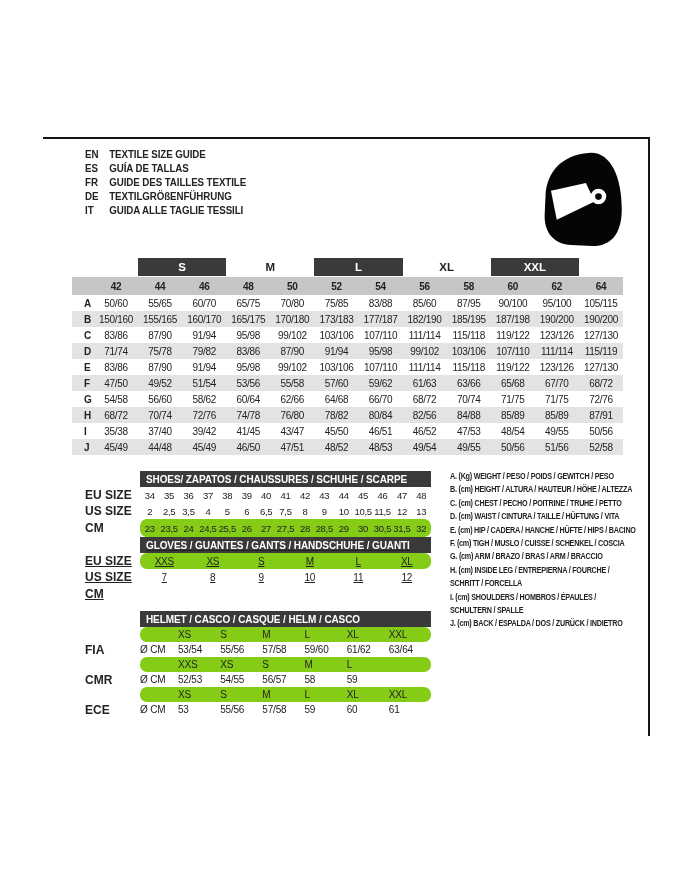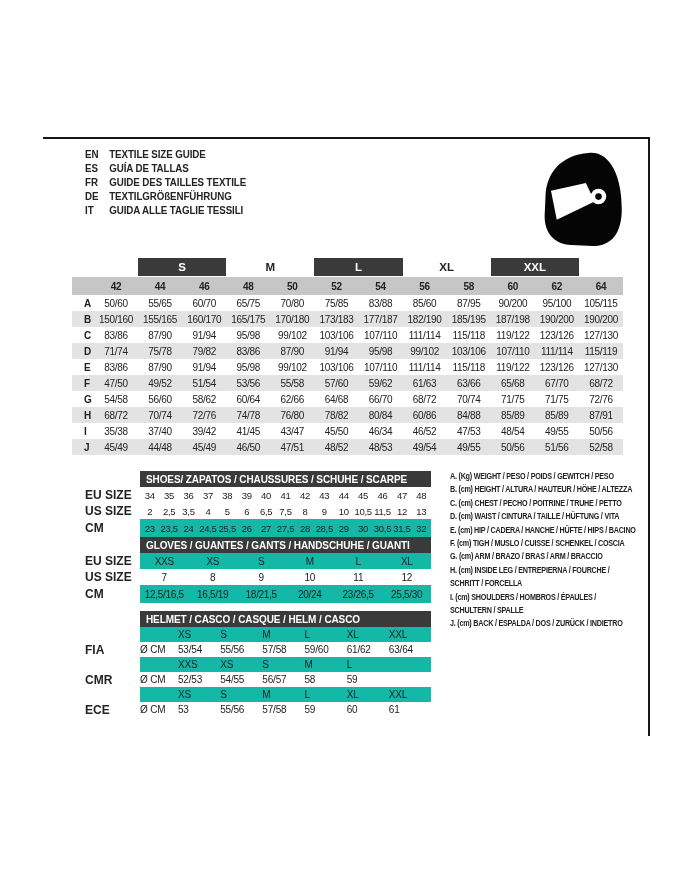--- a/index.html
+++ b/index.html
@@ -8,35 +8,35 @@
   .frame{position:absolute;left:43px;top:137px;width:605px;height:597px;
          border-top:2px solid #161616;border-right:2px solid #161616;}
   
   .langs{position:absolute;left:85px;top:147px;}
   .lang-line{display:flex;height:14px;align-items:center;transform:scaleX(.93);transform-origin:0 0;}
   .lang-code{width:26px;font-weight:700;font-size:10.5px;}
   .lang-text{font-weight:700;font-size:10.5px;letter-spacing:-.1px;}
   .helmet-icon{position:absolute;left:538px;top:151px;width:88px;height:97px;}
   
   .band-dark{background:#3a3a3a;color:#fff;}
-  .band-light{background:#14b8a6;}
+  .band-light{background:#84cc16;border-radius:7px;}
   .band-row{background:#e3e3e3;}
   
   .size-table{position:absolute;left:72px;top:258px;width:551px;}
   .st-groups,.st-sizes,.st-row{display:grid;grid-template-columns:22px repeat(12,1fr);}
   .st-groups{height:19px;}
   .st-group{display:flex;align-items:center;justify-content:center;font-weight:700;font-size:11.5px;height:18px;}
   .st-sizes{height:18px;background:#c6c6c6;align-items:center;}
   .st-colnum{text-align:center;font-weight:700;font-size:11px;}
   .st-row{height:16px;align-items:center;}
   .st-letter{font-weight:700;font-size:10px;padding-left:12px;}
   .st-cell{text-align:center;font-size:10px;letter-spacing:-.3px;}
   
   .section{position:absolute;left:85px;width:346px;}
-  #shoes-sec{top:471px;} #gloves-sec{top:537px;} #helmet-sec{top:611px;}
+  #shoes-sec{top:471px;} #gloves-sec{top:537px;text-decoration:underline;} #helmet-sec{top:611px;}
   .sec-title{margin-left:55px;width:291px;height:16px;display:flex;align-items:center;
              padding-left:6px;box-sizing:border-box;font-weight:700;font-size:10px;letter-spacing:-.1px;}
   .sec-row{display:flex;height:16px;}
   .sec-row:last-child{height:18px;}
   .sec-label{width:55px;display:flex;align-items:center;font-weight:700;font-size:12px;}
   .sec-cells{width:291px;display:grid;align-items:center;}
   .shoes-cells{grid-template-columns:repeat(15,1fr);}
   .gloves-cells{grid-template-columns:repeat(6,1fr);}
   .sec-cell{text-align:center;font-size:9.5px;letter-spacing:-.3px;}
   .gloves-cells .sec-cell{font-size:10px;}
@@ -117,21 +117,21 @@
           <div class="st-letter">A</div>
           <div class="st-cell">50/60</div>
           <div class="st-cell">55/65</div>
           <div class="st-cell">60/70</div>
           <div class="st-cell">65/75</div>
           <div class="st-cell">70/80</div>
           <div class="st-cell">75/85</div>
           <div class="st-cell">83/88</div>
           <div class="st-cell">85/60</div>
           <div class="st-cell">87/95</div>
-          <div class="st-cell">90/200</div>
+          <div class="st-cell">90/100</div>
           <div class="st-cell">95/100</div>
           <div class="st-cell">105/115</div>
         </div>
         <div class="st-row band-row">
           <div class="st-letter">B</div>
           <div class="st-cell">150/160</div>
           <div class="st-cell">155/165</div>
           <div class="st-cell">160/170</div>
           <div class="st-cell">165/175</div>
           <div class="st-cell">170/180</div>
@@ -220,35 +220,35 @@
         </div>
         <div class="st-row band-row">
           <div class="st-letter">H</div>
           <div class="st-cell">68/72</div>
           <div class="st-cell">70/74</div>
           <div class="st-cell">72/76</div>
           <div class="st-cell">74/78</div>
           <div class="st-cell">76/80</div>
           <div class="st-cell">78/82</div>
           <div class="st-cell">80/84</div>
-          <div class="st-cell">60/86</div>
+          <div class="st-cell">82/56</div>
           <div class="st-cell">84/88</div>
           <div class="st-cell">85/89</div>
           <div class="st-cell">85/89</div>
           <div class="st-cell">87/91</div>
         </div>
         <div class="st-row">
           <div class="st-letter">I</div>
           <div class="st-cell">35/38</div>
           <div class="st-cell">37/40</div>
           <div class="st-cell">39/42</div>
           <div class="st-cell">41/45</div>
           <div class="st-cell">43/47</div>
           <div class="st-cell">45/50</div>
-          <div class="st-cell">46/34</div>
+          <div class="st-cell">46/51</div>
           <div class="st-cell">46/52</div>
           <div class="st-cell">47/53</div>
           <div class="st-cell">48/54</div>
           <div class="st-cell">49/55</div>
           <div class="st-cell">50/56</div>
         </div>
         <div class="st-row band-row">
           <div class="st-letter">J</div>
           <div class="st-cell">45/49</div>
           <div class="st-cell">44/48</div>
@@ -352,28 +352,20 @@
             <div class="sec-cell">7</div>
             <div class="sec-cell">8</div>
             <div class="sec-cell">9</div>
             <div class="sec-cell">10</div>
             <div class="sec-cell">11</div>
             <div class="sec-cell">12</div>
           </div>
         </div>
         <div class="sec-row">
           <div class="sec-label">CM</div>
-          <div class="sec-cells gloves-cells band-light">
-            <div class="sec-cell">12,5/16,5</div>
-            <div class="sec-cell">16,5/19</div>
-            <div class="sec-cell">18/21,5</div>
-            <div class="sec-cell">20/24</div>
-            <div class="sec-cell">23/26,5</div>
-            <div class="sec-cell">25,5/30</div>
-          </div>
         </div>
       </div>
   </div>
 
   <div class="section" id="helmet-sec">
     <div class="sec-title band-dark">HELMET / CASCO / CASQUE / HELM / CASCO</div>
     <div id="helmet-groups">
         <div class="hm-group">
           <div class="hm-label">FIA</div>
           <div class="hm-rows">

